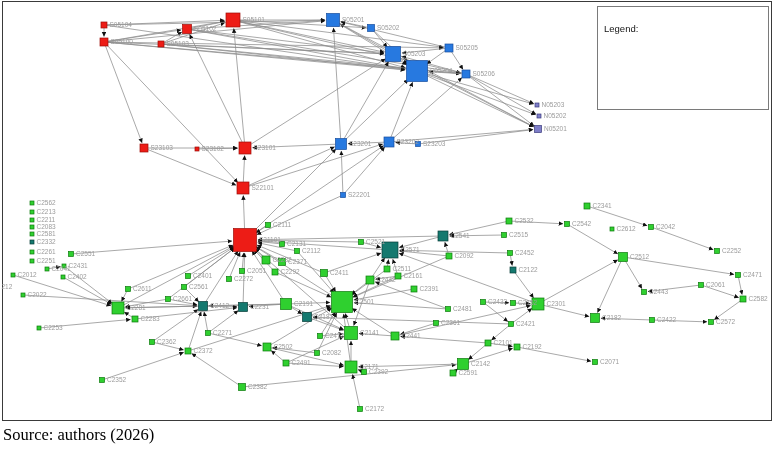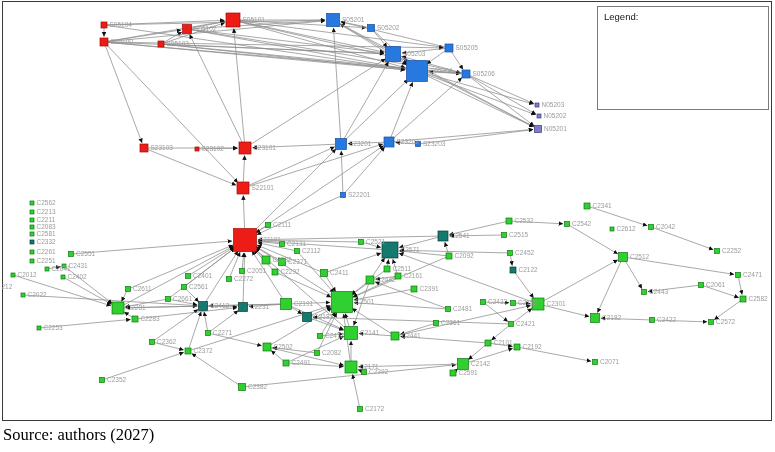--- a/index.html
+++ b/index.html
@@ -1,21 +1,21 @@
 <!DOCTYPE html>
 <html><head>
 <meta charset="utf-8">
 <style>
   html,body{margin:0;padding:0;background:#fff;}
   .page{position:relative;width:775px;height:452px;background:#fff;overflow:hidden;
         font-family:"Liberation Sans",sans-serif;}
   #net{position:absolute;left:0;top:0;}
   .legend{position:absolute;left:597px;top:6px;width:172px;height:104px;
           border:1px solid #7a7a7a;background:#fff;box-sizing:border-box;
-          padding:4px 6px;font-size:9.5px;line-height:1.32;color:#151515;}
+          padding:16px 6px;font-size:9.5px;line-height:1.32;color:#151515;}
   .legend .ltitle{margin-bottom:1px;}
   .caption{position:absolute;left:3px;top:425px;font-family:"Liberation Serif",serif;
            font-size:16.5px;color:#000;}
 </style>
 </head>
 <body>
 
 <div class="page">
   <svg id="net" width="775" height="422" viewBox="0 0 775 422">
     <defs>
@@ -448,14 +448,14 @@
         <text x="157" y="344.3" font-size="6.5" fill="#9b9b9b" font-family="&quot;Liberation Sans&quot;,sans-serif">C2362</text>
         <text x="193.5" y="353.3" font-size="6.5" fill="#9b9b9b" font-family="&quot;Liberation Sans&quot;,sans-serif">C2372</text>
         <text x="107" y="382.3" font-size="6.5" fill="#9b9b9b" font-family="&quot;Liberation Sans&quot;,sans-serif">C2352</text>
       </g>
   </svg>
 
   <div class="legend">
     <div class="ltitle">Legend:</div>
   </div>
 
-  <div class="caption">Source: authors (2027)</div>
+  <div class="caption">Source: authors (2026)</div>
 </div>
 
 </body></html>

